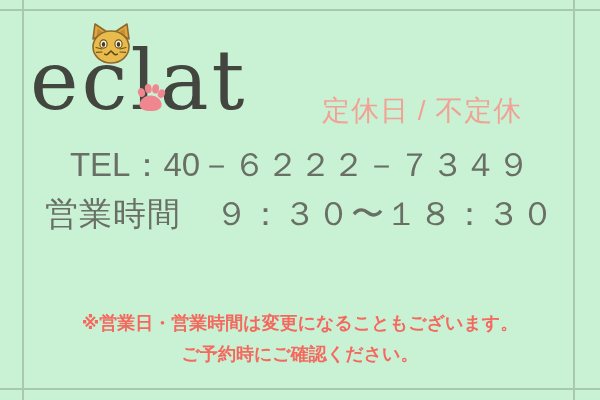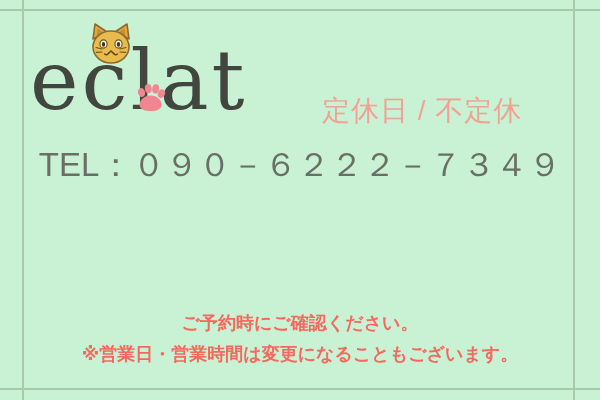--- a/index.html
+++ b/index.html
@@ -206,21 +206,22 @@
           <path d="M16.6 13.4 c6.6 0 11 4.6 11 9.4 c0 4.2 -4.6 6.3 -11 6.3 c-6.4 0 -11 -2.1 -11 -6.3 c0 -4.8 4.4 -9.4 11 -9.4 z" fill="#f0868f"></path>
         </svg>
       </span>
 
     </div>
 
     <div class="closed-note">定休日 / 不定休</div>
   </div>
 
   <div class="info">
-    <div class="info-line tel">TEL：０９０－６２２２－７３４９</div>
+    <div class="info-line tel">TEL：40－６２２２－７３４９</div>
+    <div class="info-line">営業時間　９：３０〜１８：３０</div>
   </div>
 
   <div class="footnote">
+    <div class="footnote-line">※営業日・営業時間は変更になることもございます。</div>
     <div class="footnote-line">ご予約時にご確認ください。</div>
-    <div class="footnote-line">※営業日・営業時間は変更になることもございます。</div>
   </div>
 
 </div>
 
 </body></html>

